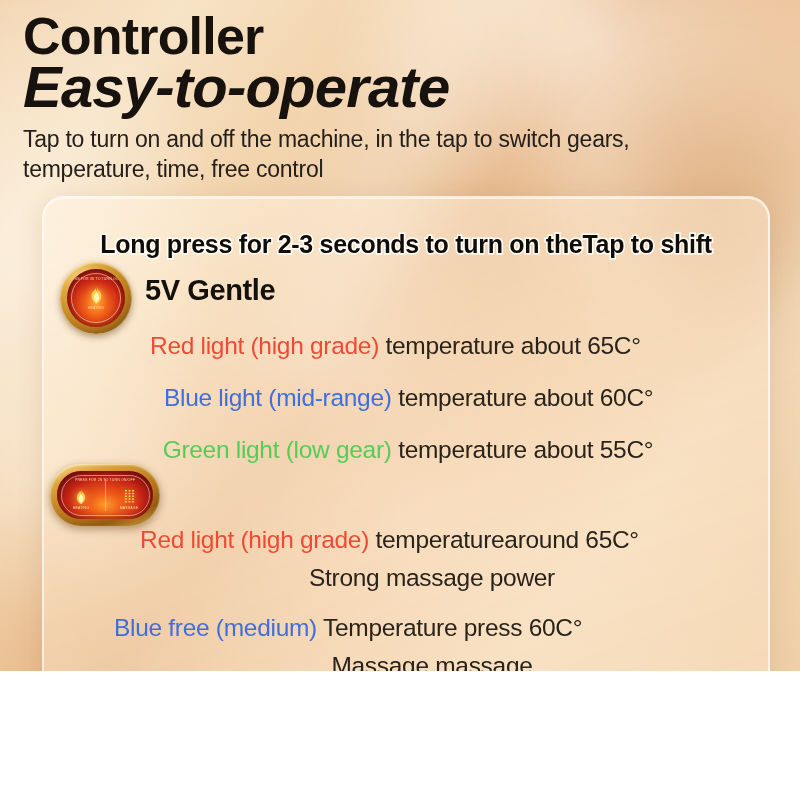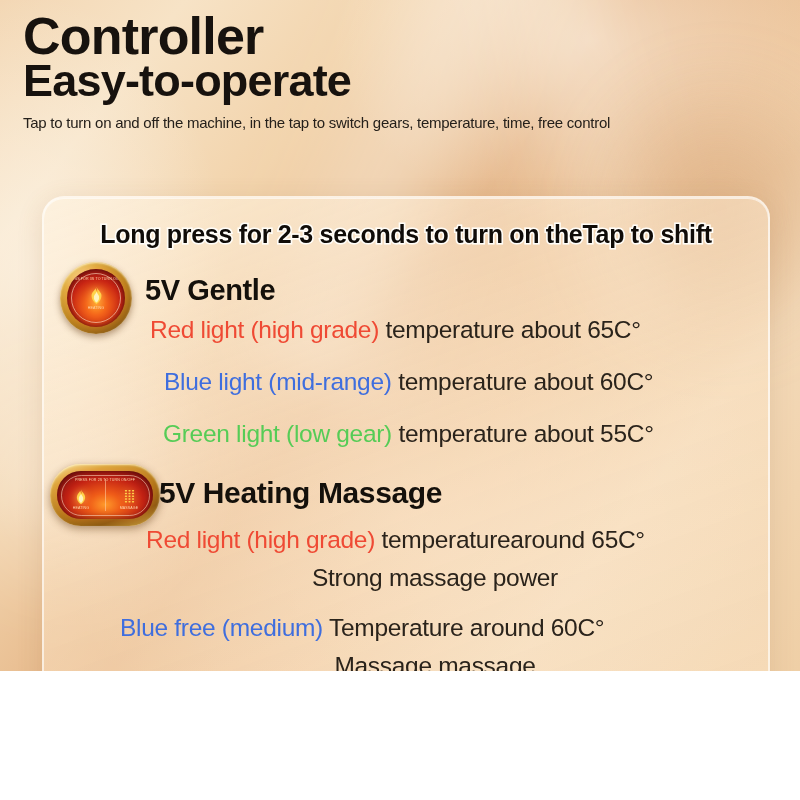--- a/index.html
+++ b/index.html
@@ -77,26 +77,26 @@
   }
   .title-line {
     font-weight: bold;
     color: #17120e;
     font-size: 52px;
     line-height: 0.93;
     letter-spacing: -0.8px;
     font-stretch: condensed;
     white-space: nowrap;
   }
-  .title-line.two { font-size: 45px; }
+  .title-line.two { font-size: 58px; font-style: italic; }
 
   .subtitle {
     margin-top: 11px;
     color: #25201b;
-    font-size: 15px;
+    font-size: 23px;
     line-height: 1.28;
     letter-spacing: -0.25px;
     font-stretch: condensed;
   }
 
   
   .panel {
     position: absolute;
     left: 42px;
     top: 196px;
@@ -107,21 +107,21 @@
     border: 2px solid rgba(255,255,255,0.62);
     box-shadow:
       0 6px 26px rgba(150,100,56,0.16),
       inset 0 1px 0 rgba(255,255,255,0.6);
     box-sizing: border-box;
   }
 
   .panel-heading {
     position: absolute;
     left: 0; right: 0;
-    top: 22px;
+    top: 32px;
     text-align: center;
     font-size: 25px;
     font-weight: bold;
     color: #100c08;
     letter-spacing: -0.3px;
     font-stretch: condensed;
     white-space: nowrap;
     -webkit-text-stroke: 3.2px #fffdf8;
     paint-order: stroke fill;
   }
@@ -285,31 +285,30 @@
     white-space: nowrap;
   }
   .spec .lbl { font-weight: normal; }
   .spec .lbl.red   { color: #ef4a34; }
   .spec .lbl.blue  { color: #3f6ede; }
   .spec .lbl.green { color: #56cc56; }
 
   .heating-specs {
     position: absolute;
     left: 106px;
-    top: 60px;
+    top: 76px;
   }
   .heating-specs .spec { margin-bottom: 24px; }
   .heating-specs .spec:nth-child(2) { margin-left: 14px; }
-  .heating-specs .spec:nth-child(3) { margin-left: 13px; }
+  .heating-specs .spec:nth-child(3) { margin-left: 0px; text-align: right; }
 
   .massage-specs {
     position: absolute;
     left: 0; right: 8px;
     top: 66px;
-    padding-left: 6px;
   }
   .massage-group { margin-bottom: 22px; }
   .massage-group .line1 { padding-left: 96px; }
   .massage-group .line2 {
     text-align: center;
     padding-left: 60px;
     margin-top: 10px;
   }
   .massage-group.g2 .line1 { padding-left: 70px; }
   .massage-group.g3 .line1 { padding-left: 66px; }
@@ -404,33 +403,32 @@
                     <rect x="7.3" y="17.9" width="3.4" height="2.2" rx="1.1"></rect>
                     <rect x="12.6" y="17.9" width="3.4" height="2.2" rx="1.1"></rect>
                   </g>
                 </svg>
                 <div class="micro-label">MASSAGE</div>
               </div>
             </div>
           </div>
         </div>
 
-        <div class="mode-title">5V Heating Massage</div>
       </div>
 
       <div class="massage-specs">
         <div class="massage-group g1">
           <div class="spec line1">
             <span class="lbl red">Red light (high grade)</span><span> temperaturearound 65C°</span>
           </div>
           <div class="spec line2">Strong massage power</div>
         </div>
         <div class="massage-group g2">
           <div class="spec line1">
-            <span class="lbl blue">Blue free (medium)</span><span> Temperature around 60C°</span>
+            <span class="lbl blue">Blue free (medium)</span><span> Temperature press 60C°</span>
           </div>
           <div class="spec line2">Massage massage</div>
         </div>
       </div>
     </div>
 
   </div>
 </div>
 
 </body></html>

